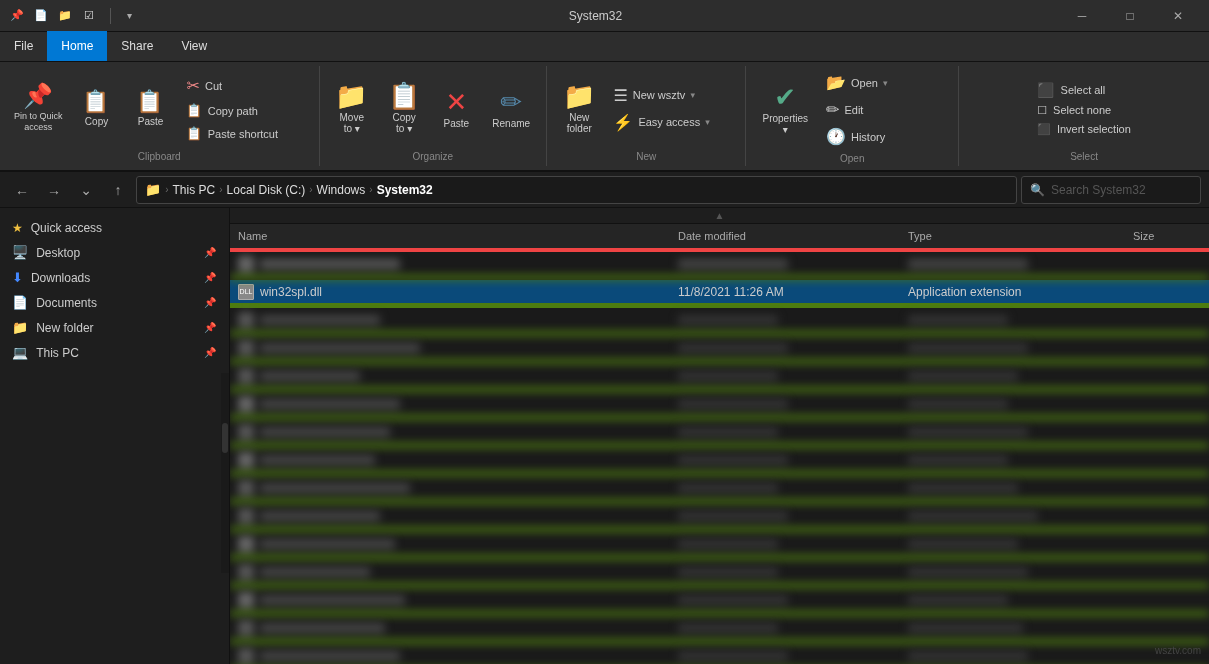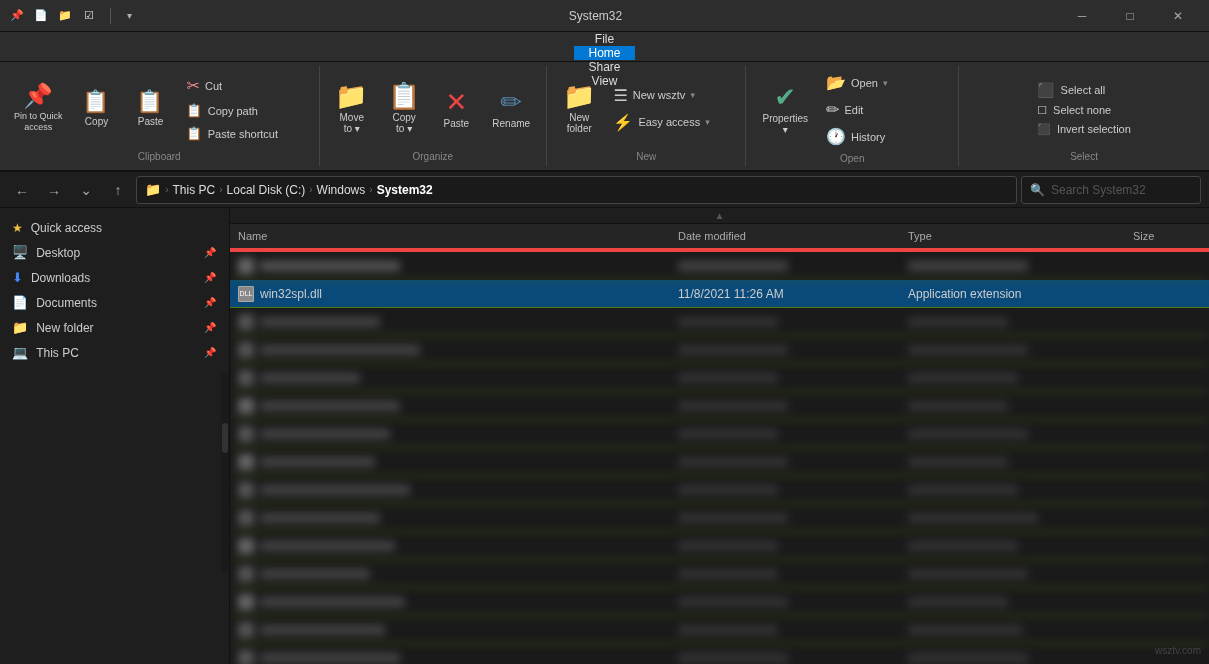--- a/index.html
+++ b/index.html
@@ -66,23 +66,22 @@
       font-size: 12px;
       color: #aaa;
       cursor: pointer;
     }
 
     
     .menu-bar {
       background: #2d2d2d;
       height: 30px;
       display: flex;
-      align-items: center;
+      align-items: flex-end;
       border-bottom: 1px solid #111;
-      flex-direction: column;
     }
     .menu-item {
       padding: 0 14px;
       height: 30px;
       display: flex;
       align-items: center;
       cursor: pointer;
       font-size: 12px;
       color: #ddd;
     }
@@ -317,21 +316,21 @@
       flex: 1;
       overflow-y: auto;
     }
     .file-list::-webkit-scrollbar { width: 8px; }
     .file-list::-webkit-scrollbar-track { background: #1a1a1a; }
     .file-list::-webkit-scrollbar-thumb { background: #444; border-radius: 4px; }
     .file-row {
       display: flex;
       align-items: center;
       height: 28px;
-      border-bottom: 1px solid #4d7c0f;
+      border-bottom: 5px solid #4d7c0f;
     }
     .file-row.selected {
       background: #0a4a7a;
     }
     .file-cell {
       padding: 0 8px;
       font-size: 12px;
       color: #ccc;
       overflow: hidden;
       text-overflow: ellipsis;

